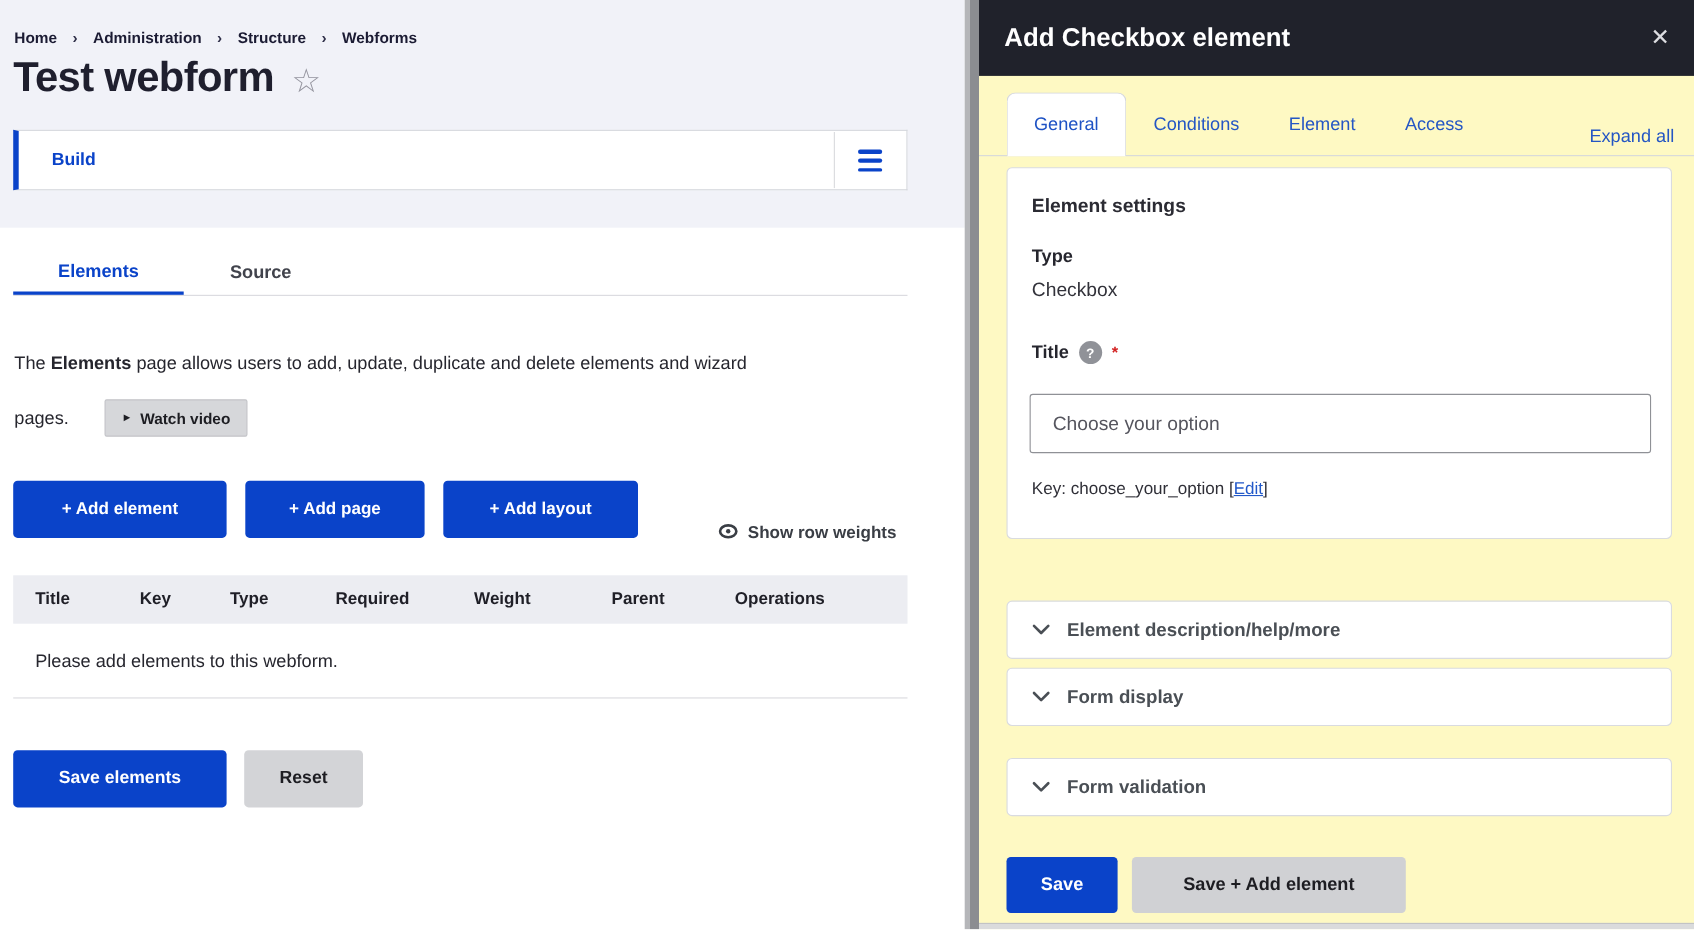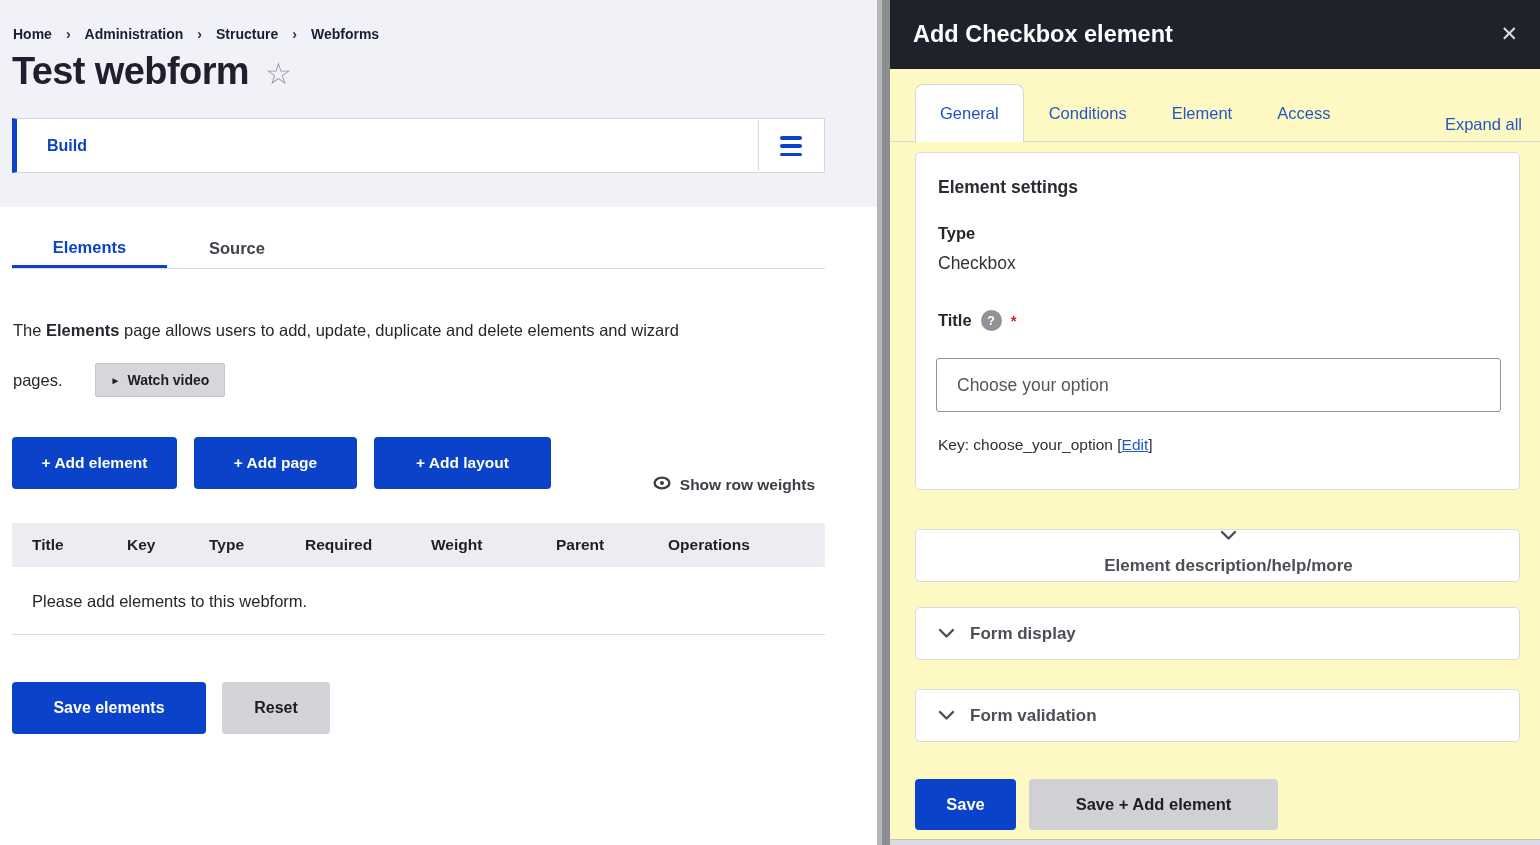--- a/index.html
+++ b/index.html
@@ -35,21 +35,21 @@
   .intro { position:absolute; left:13px; top:305px; width:820px; font-size:16.5px; color:#26262e; }
   .intro-line1 { height:50px; display:flex; align-items:center; white-space:pre;text-align:right; }
   .intro-line2 { height:50px; display:flex; align-items:center; gap:32px; }
   .watch-video-btn { background:#d6d7da; border:1px solid #c3c4c8; border-radius:2px; padding:8px 15px;
                      font-size:14px; font-weight:bold; color:#1d1d22; display:flex; align-items:center; gap:7px; cursor:pointer; }
   .play-icon { font-size:10px; color:#1d1d22; }
 
   .action-row { position:absolute; left:12px; top:437px; display:flex; gap:17px; }
   .btn-primary { background:#0a43c9; color:#fff; font-weight:bold; font-size:15.5px; border:none;
                  border-radius:4px; height:52px; display:flex; align-items:center; justify-content:center; cursor:pointer; }
-  .btn-add-element { width:165px; } .btn-add-page { width:163px; } .btn-add-layout { width:177px; }
+  .btn-add-element { width:194px; } .btn-add-page { width:163px; } .btn-add-layout { width:177px; }
 
   .show-row-weights { position:absolute; right:62px; top:476px; display:flex; align-items:flex-start; gap:9px;
                       font-size:15.5px; font-weight:600; color:#3a3e45; cursor:pointer; }
 
   .elements-table-header { position:absolute; left:12px; top:523px; width:813px; height:44px; background:#ecedf2;
                            display:grid; grid-template-columns:95px 82px 96px 126px 125px 112px 1fr;
                            align-items:center; padding-left:20px; font-size:15.5px; font-weight:bold; color:#1f1f27; }
   .empty-row { position:absolute; left:32px; top:592px; font-size:16.5px; color:#26262e; }
   .table-bottom-border { position:absolute; left:12px; top:634px; width:813px; height:1px; background:#d9d9de; }
 
@@ -90,21 +90,21 @@
                font-weight:bold; display:flex; align-items:center; justify-content:center; cursor:pointer; }
   .required-mark { color:#d32222; font-size:15px; font-weight:bold; }
   .title-input { position:absolute; left:20px; top:189px; width:565px; height:54px; border:1px solid #8f9196;
                  border-radius:3px; font-family:"Liberation Sans", sans-serif; font-size:17.5px; color:#55555e; padding:0 20px; background:#fff;margin-top:16px; }
   .key-line { position:absolute; left:22px; top:283px; font-size:15.5px; color:#2f2f37; }
   .key-line a { color:#2158c9; text-decoration:underline; cursor:pointer; }
 
   .collapse-card { position:absolute; left:25px; width:605px; height:53px; border:1px solid #d9dbe0;
                    border-radius:5px; background:#fff; display:flex; align-items:center; padding-left:22px; gap:15px; cursor:pointer; }
   .collapse-card .label { font-size:17px; font-weight:bold; color:#4a4f55; }
-  .card-desc { top:529px;flex-direction:column; } .card-display { top:607px; } .card-validation { top:689px; }
+  .card-desc { top:546px; } .card-display { top:607px; } .card-validation { top:689px; }
 
   .panel-buttons { position:absolute; left:25px; top:779px; display:flex; gap:13px; }
   .btn-panel-save { width:101px; height:51px; font-size:16.5px; }
   .btn-save-add { width:249px; height:51px; font-size:16.5px; background:#d0d1d4; }
 
   .panel-hscrollbar { position:absolute; left:0; bottom:0; width:650px; height:6px; background:#dadbdc; border-top:1px solid #c2c3c5; cursor:pointer; }
 </style>
 </head>
 <body>
 

